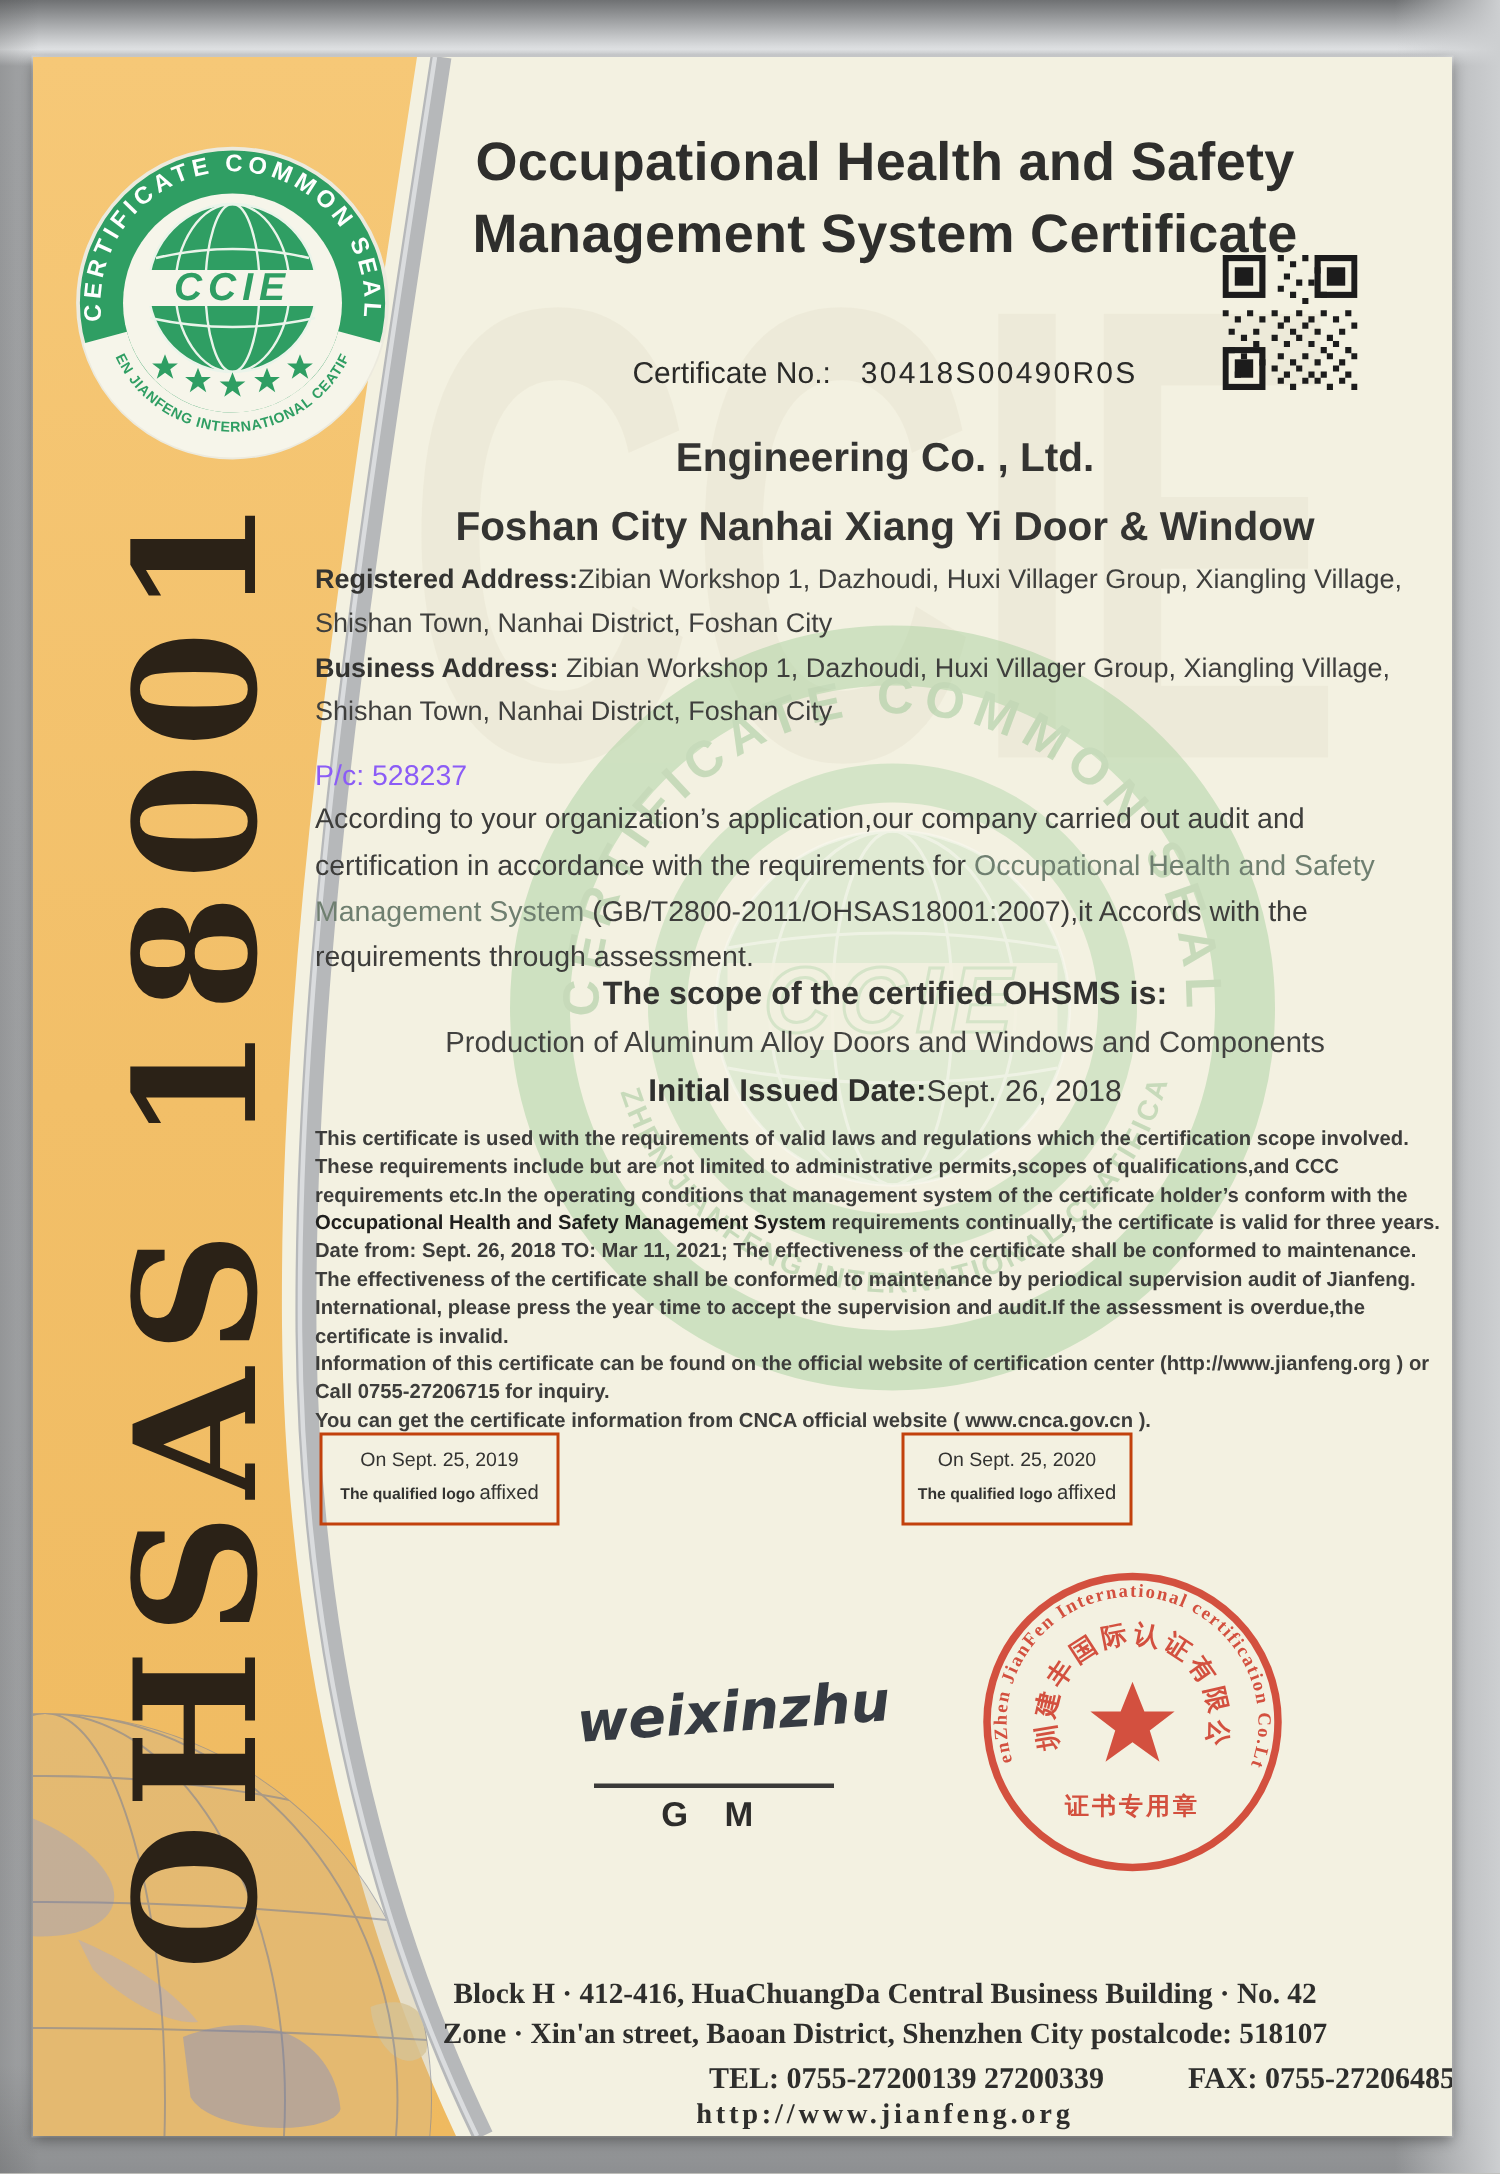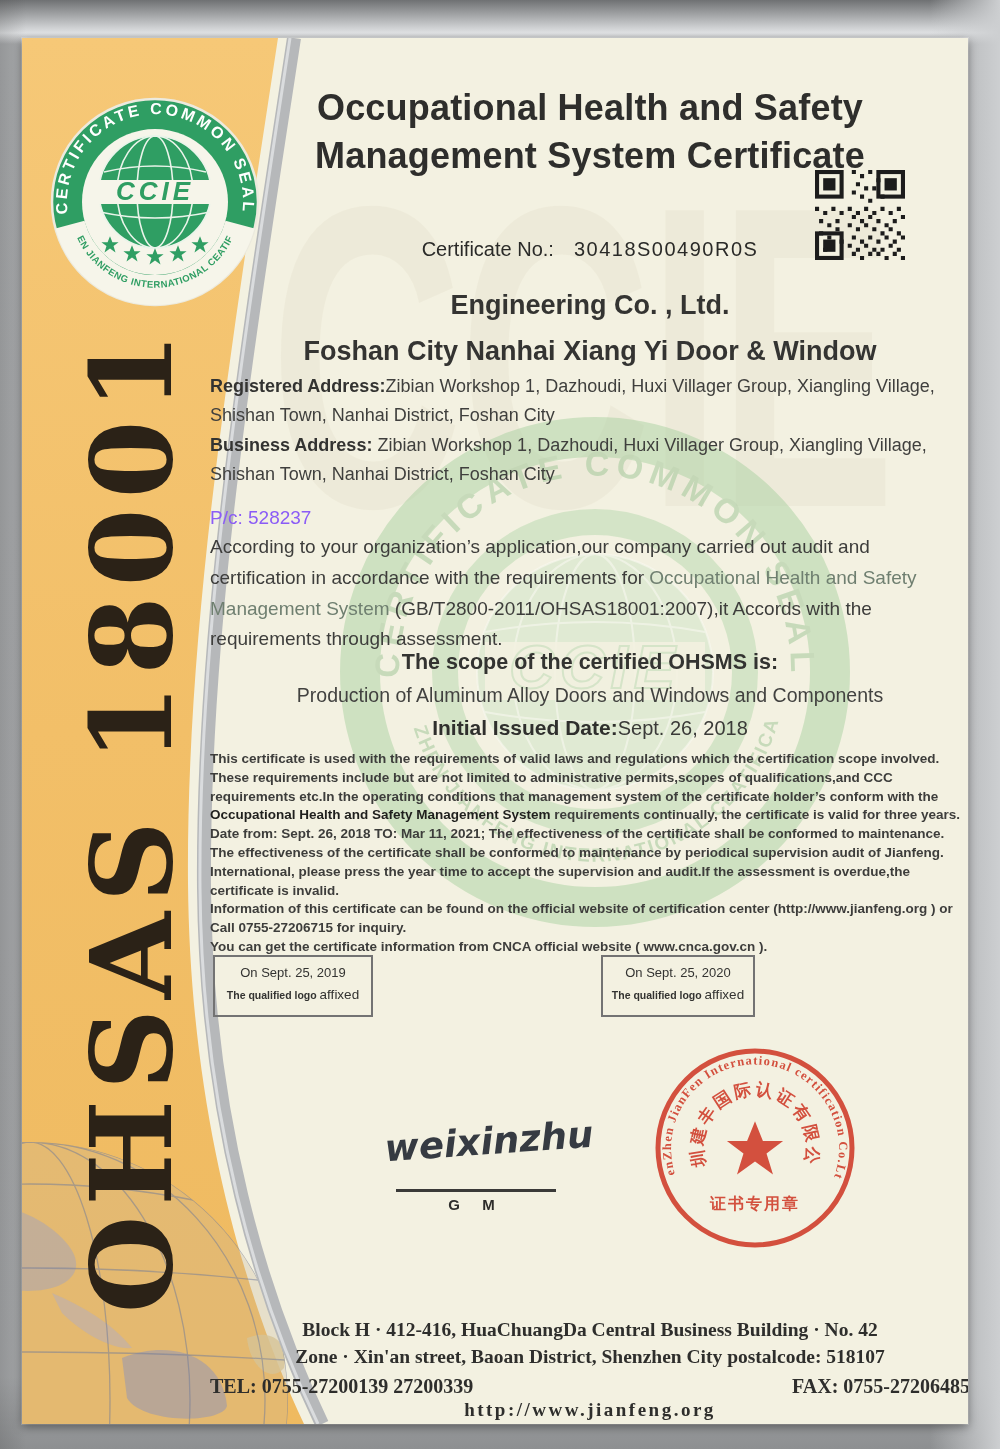--- a/index.html
+++ b/index.html
@@ -55,36 +55,36 @@
   .statement{top:494px;width:742px;font-size:19px;line-height:30.8px;color:#3d3d3b;}
   .statement .hl{color:#6f7f70;}
   .scopehead{top:612px;font-size:21.5px;font-weight:bold;color:#333331;}
   .scopeval{top:646px;font-size:19.5px;color:#424240;}
   .issued{top:678px;font-size:20px;color:#3a3a38;}
   .issued b{font-size:21px;font-weight:bold;color:#2f2f2d;}
   .fineprint{top:712px;font-size:13.5px;line-height:18.8px;font-weight:bold;color:#3d3d3b;}
   .fineprint p{margin:0;}
   .fineprint b{color:#1f1f1d;}
   .logo-box{
-    position:absolute;z-index:4;height:58px;border:2px solid #737373;
+    position:absolute;z-index:4;height:58px;border:2px solid #c2410c;
     background:transparent;text-align:center;color:#333331;
   }
   .logo-box .d{margin-top:8px;font-size:13px;}
   .logo-box .c{margin-top:7px;font-size:10.5px;font-weight:bold;}
   .logo-box .c .big{font-size:13.5px;font-weight:normal;}
   .box1{left:191px;top:917px;width:156px;}
   .box2{left:579px;top:917px;width:150px;}
   .sig-line{position:absolute;left:374px;top:1151px;width:160px;height:3px;background:#3a3a38;z-index:4;}
   .gm{position:absolute;left:374px;top:1158px;width:160px;text-align:center;
-      font-size:15px;font-weight:bold;letter-spacing:9px;color:#2d2d2b;z-index:4;}
+      font-size:23px;font-weight:bold;letter-spacing:9px;color:#2d2d2b;z-index:4;}
   .footer{font-family:"Liberation Serif", serif;color:#2e2e2c;font-weight:bold;}
   .f-co{top:1240px;font-size:26px;letter-spacing:.5px;}
   .f-a1{top:1281px;font-size:19.5px;}
   .f-a2{top:1308px;font-size:19.5px;}
-  .f-tel{top:1337px;font-size:20px;display:flex;justify-content:space-between;gap:56px;}
+  .f-tel{top:1337px;font-size:20px;display:flex;justify-content:flex-end;gap:56px;}
   .f-url{top:1361px;font-size:19px;letter-spacing:2.5px;}
 </style>
 </head>
 <body>
 
 <div class="scan">
   <div class="page">
 
     <div class="wm-letters">CCIE</div>
 

